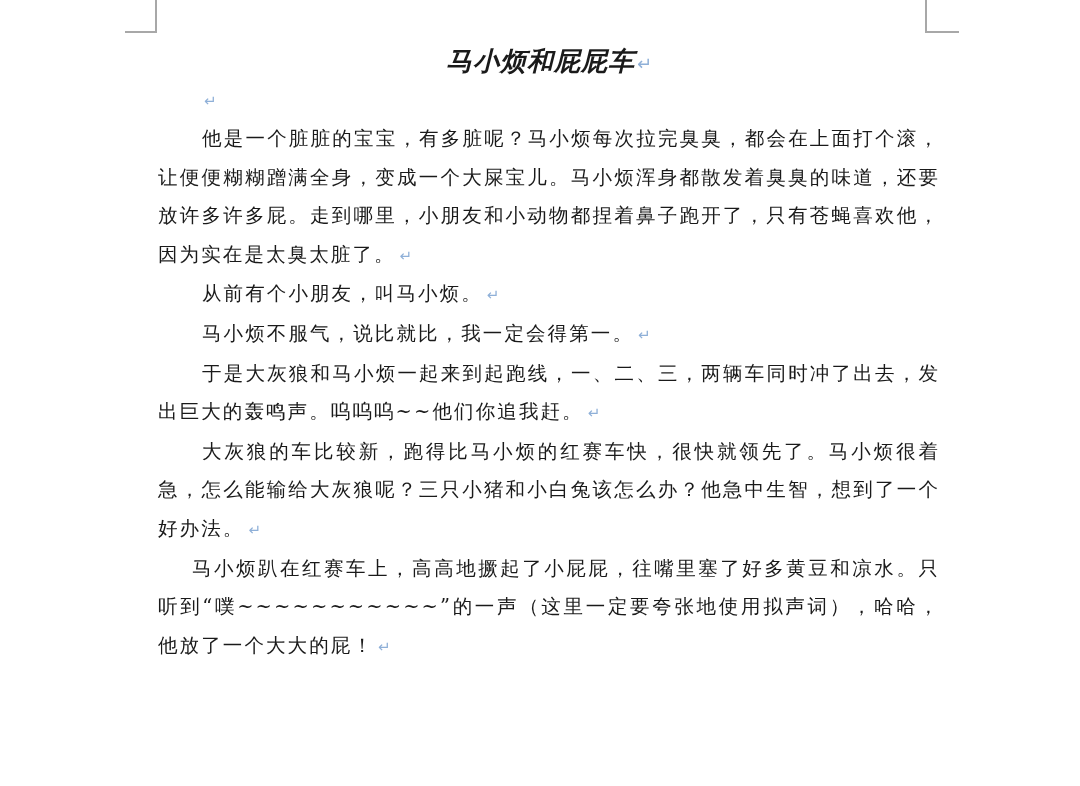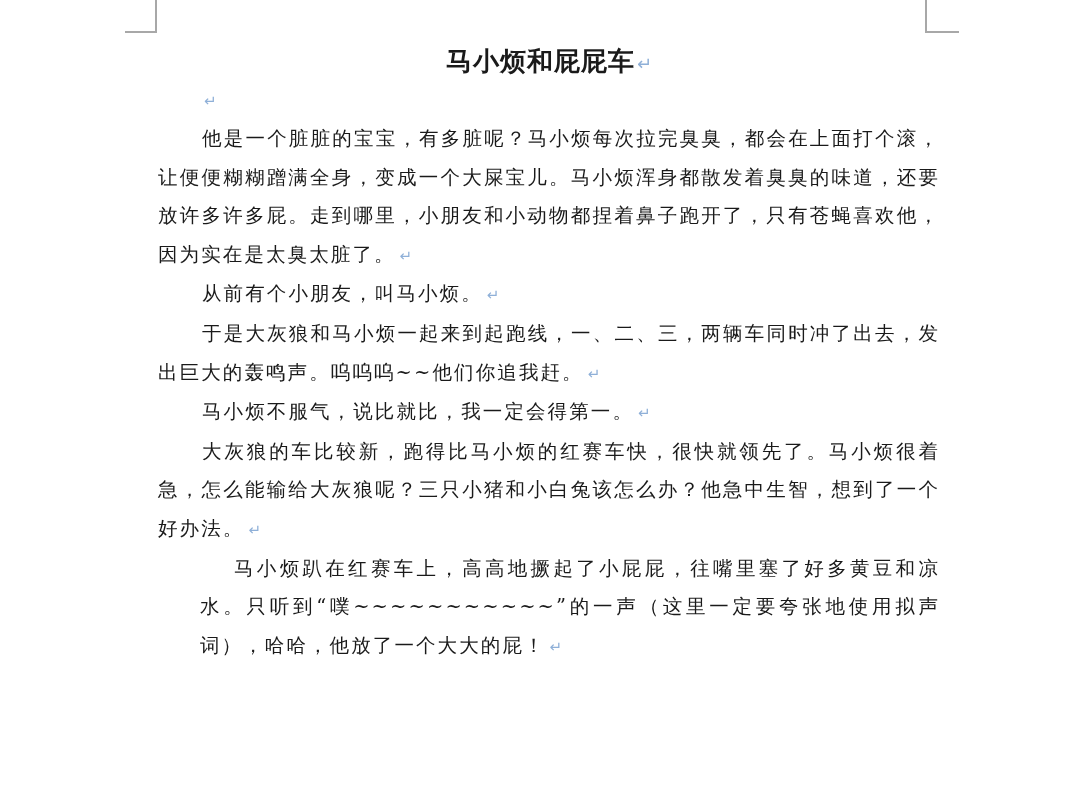--- a/index.html
+++ b/index.html
@@ -44,38 +44,38 @@
       width: 782px;
     }
     .title {
       text-align: center;
       font-size: 26px;
       font-weight: bold;
       line-height: 42px;
       height: 42px;
       margin: 0;
       letter-spacing: 1px;
+      font-style: italic;
     }
     .empty-line {
       height: 38px;
       line-height: 38px;
       padding-left: 42px;
     }
     .para {
       font-size: 19.5px;
       line-height: 38.6px;
       margin: 0;
       text-indent: 44px;
       letter-spacing: 2.1px;
       text-align: justify;
       word-break: break-all;
     }
     .para.last {
       text-indent: 34px;
-      margin-left: 42px;
     }
     .ret {
       color: #8fb0d8;
       font-family: "DejaVu Sans", sans-serif;
       font-size: 15px;
       margin-left: 4px;
       font-weight: normal;
       text-indent: 0;
       letter-spacing: 0;
     }
@@ -93,20 +93,20 @@
 <div class="page">
   <h1 class="title"><span>马小烦和屁屁车</span><span class="ret">↵</span></h1>
 
   <div class="empty-line"><span class="ret">↵</span></div>
 
   <p class="para"><span>他是一个脏脏的宝宝，有多脏呢？马小烦每次拉完臭臭，都会在上面打个滚，让便便糊糊蹭满全身，变成一个大屎宝儿。马小烦浑身都散发着臭臭的味道，还要放许多许多屁。走到哪里，小朋友和小动物都捏着鼻子跑开了，只有苍蝇喜欢他，因为实在是太臭太脏了。</span><span class="ret">↵</span></p>
 
   <p class="para"><span>从前有个小朋友，叫马小烦。</span><span class="ret">↵</span></p>
 
 
+  <p class="para"><span>马小烦不服气，说比就比，我一定会得第一。</span><span class="ret">↵</span></p>
+
   <p class="para"><span>于是大灰狼和马小烦一起来到起跑线，一、二、三，两辆车同时冲了出去，发出巨大的轰鸣声。呜呜呜~~他们你追我赶。</span><span class="ret">↵</span></p>
-
-  <p class="para"><span>马小烦不服气，说比就比，我一定会得第一。</span><span class="ret">↵</span></p>
 
   <p class="para"><span>大灰狼的车比较新，跑得比马小烦的红赛车快，很快就领先了。马小烦很着急，怎么能输给大灰狼呢？三只小猪和小白兔该怎么办？他急中生智，想到了一个好办法。</span><span class="ret">↵</span></p>
 
   <p class="para last"><span>马小烦趴在红赛车上，高高地撅起了小屁屁，往嘴里塞了好多黄豆和凉水。只听到“噗~~~~~~~~~~~”的一声（这里一定要夸张地使用拟声词），哈哈，他放了一个大大的屁！</span><span class="ret">↵</span></p>
 </div>
 
 </body></html>

